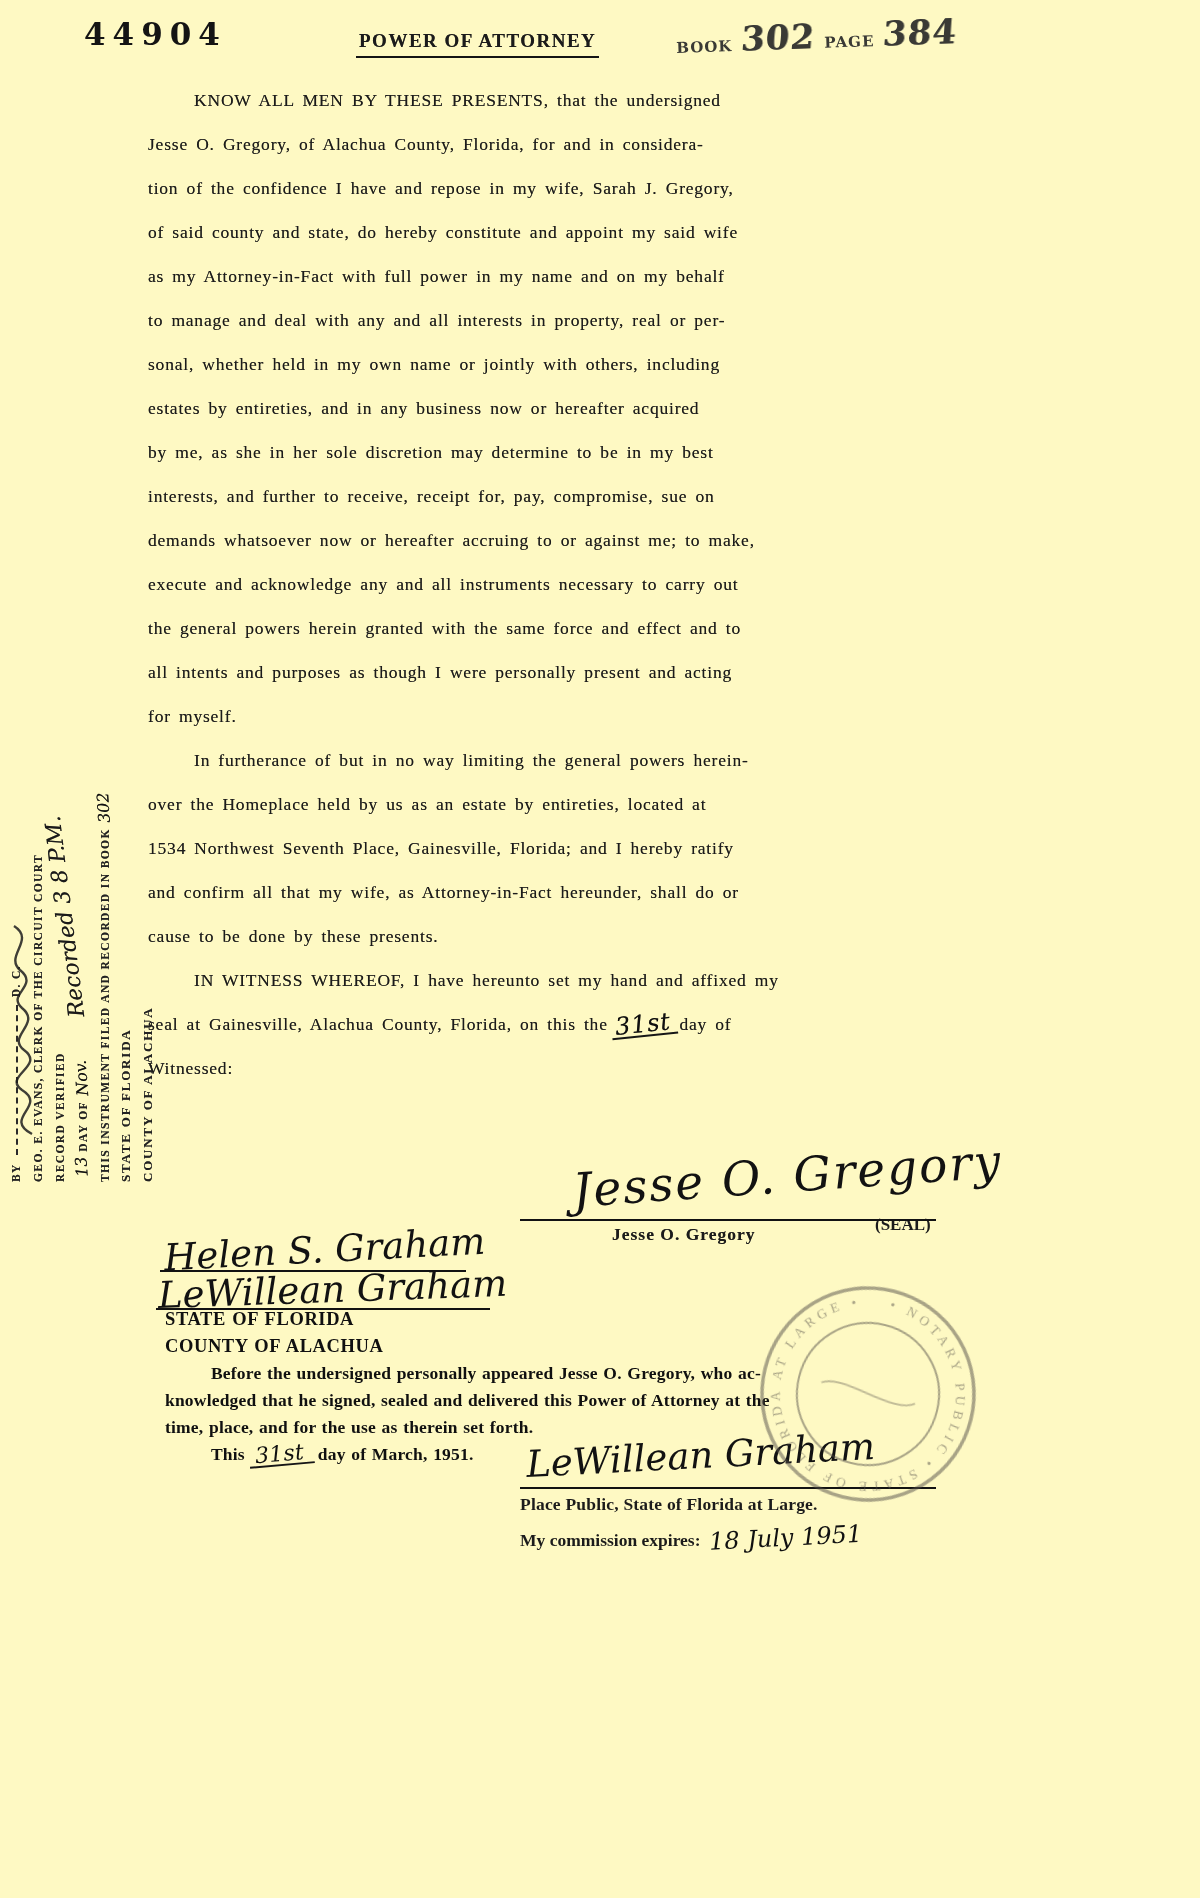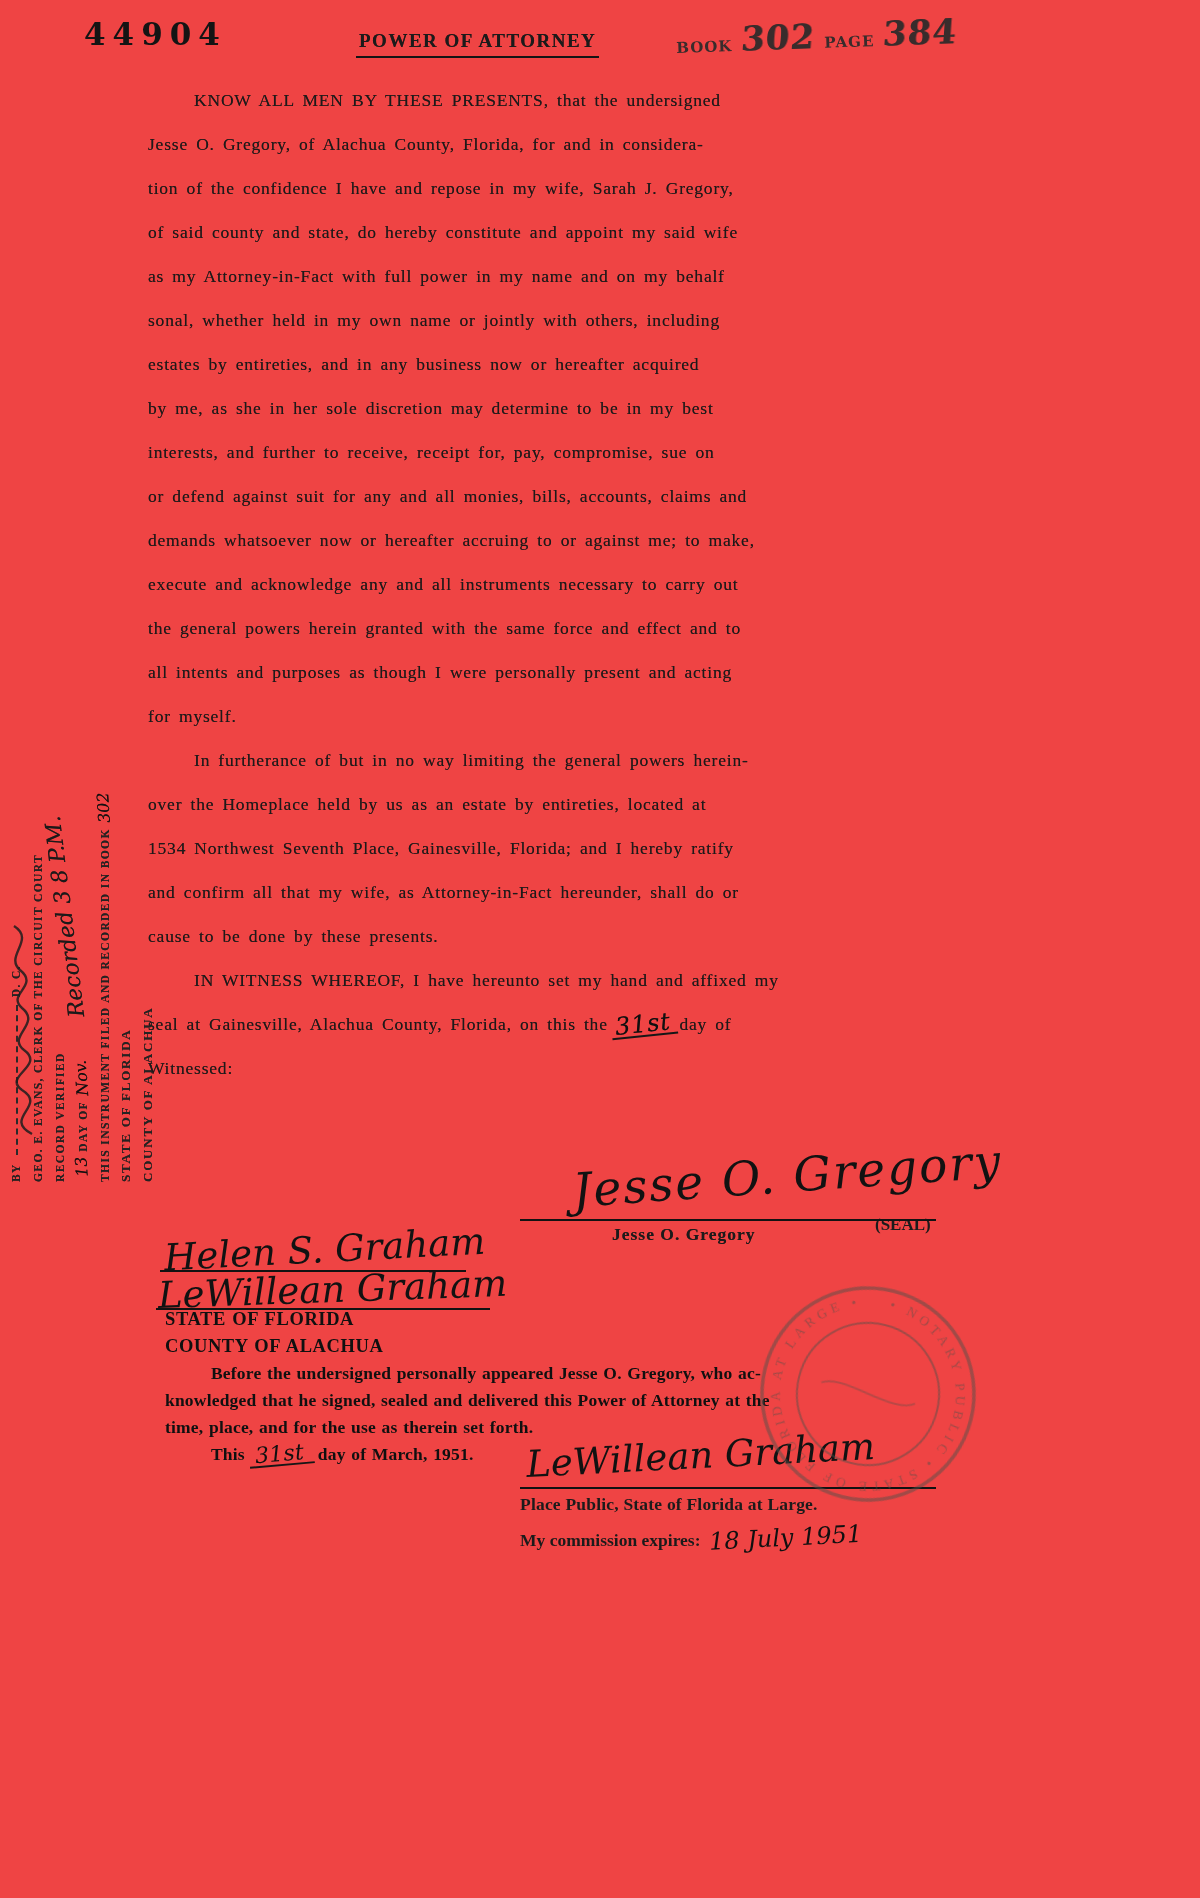--- a/index.html
+++ b/index.html
@@ -1,19 +1,19 @@
 <!DOCTYPE html>
 <html><head>
 <meta charset="utf-8">
 <style>
   * { margin:0; padding:0; box-sizing:border-box; }
   html,body { background:#d9d9d6; }
   #page {
     position:relative; width:1200px; height:1898px; margin:0 auto;
-    background:#ef4444; overflow:hidden;
+    background:#fef9c3; overflow:hidden;
     font-family:"Liberation Serif", serif; color:#1b1b1b;
   }
 
   
   .doc-number {
     position:absolute; left:84px; top:16px;
     font-family:"DejaVu Serif", serif; font-weight:bold;
     font-size:31px; letter-spacing:7px; color:#141414;
   }
   .doc-title {
@@ -130,25 +130,25 @@
     <span class="bs-num">384</span>
   </div>
 
   <div class="body-lines">
 
   <div class="line indent"><span>KNOW ALL MEN BY THESE PRESENTS, that the undersigned</span><span class="hand"></span><span></span></div>
       <div class="line"><span>Jesse O. Gregory, of Alachua County, Florida, for and in considera-</span><span class="hand"></span><span></span></div>
       <div class="line"><span>tion of the confidence I have and repose in my wife, Sarah J. Gregory,</span><span class="hand"></span><span></span></div>
       <div class="line"><span>of said county and state, do hereby constitute and appoint my said wife</span><span class="hand"></span><span></span></div>
       <div class="line"><span>as my Attorney-in-Fact with full power in my name and on my behalf</span><span class="hand"></span><span></span></div>
+      <div class="line"><span>to manage and deal with any and all interests in property, real or per-</span><span class="hand"></span><span></span></div>
       <div class="line"><span>sonal, whether held in my own name or jointly with others, including</span><span class="hand"></span><span></span></div>
       <div class="line"><span>estates by entireties, and in any business now or hereafter acquired</span><span class="hand"></span><span></span></div>
       <div class="line"><span>by me, as she in her sole discretion may determine to be in my best</span><span class="hand"></span><span></span></div>
       <div class="line"><span>interests, and further to receive, receipt for, pay, compromise, sue on</span><span class="hand"></span><span></span></div>
-      <div class="line"><span>or defend against suit for any and all monies, bills, accounts, claims and</span><span class="hand"></span><span></span></div>
       <div class="line"><span>demands whatsoever now or hereafter accruing to or against me; to make,</span><span class="hand"></span><span></span></div>
       <div class="line"><span>execute and acknowledge any and all instruments necessary to carry out</span><span class="hand"></span><span></span></div>
       <div class="line"><span>the general powers herein granted with the same force and effect and to</span><span class="hand"></span><span></span></div>
       <div class="line"><span>all intents and purposes as though I were personally present and acting</span><span class="hand"></span><span></span></div>
       <div class="line"><span>for myself.</span><span class="hand"></span><span></span></div>
       <div class="line indent"><span>In furtherance of but in no way limiting the general powers herein-</span><span class="hand"></span><span></span></div>
       <div class="line"><span>over the Homeplace held by us as an estate by entireties, located at</span><span class="hand"></span><span></span></div>
       <div class="line"><span>1534 Northwest Seventh Place, Gainesville, Florida; and I hereby ratify</span><span class="hand"></span><span></span></div>
       <div class="line"><span>and confirm all that my wife, as Attorney-in-Fact hereunder, shall do or</span><span class="hand"></span><span></span></div>
       <div class="line"><span>cause to be done by these presents.</span><span class="hand"></span><span></span></div>

